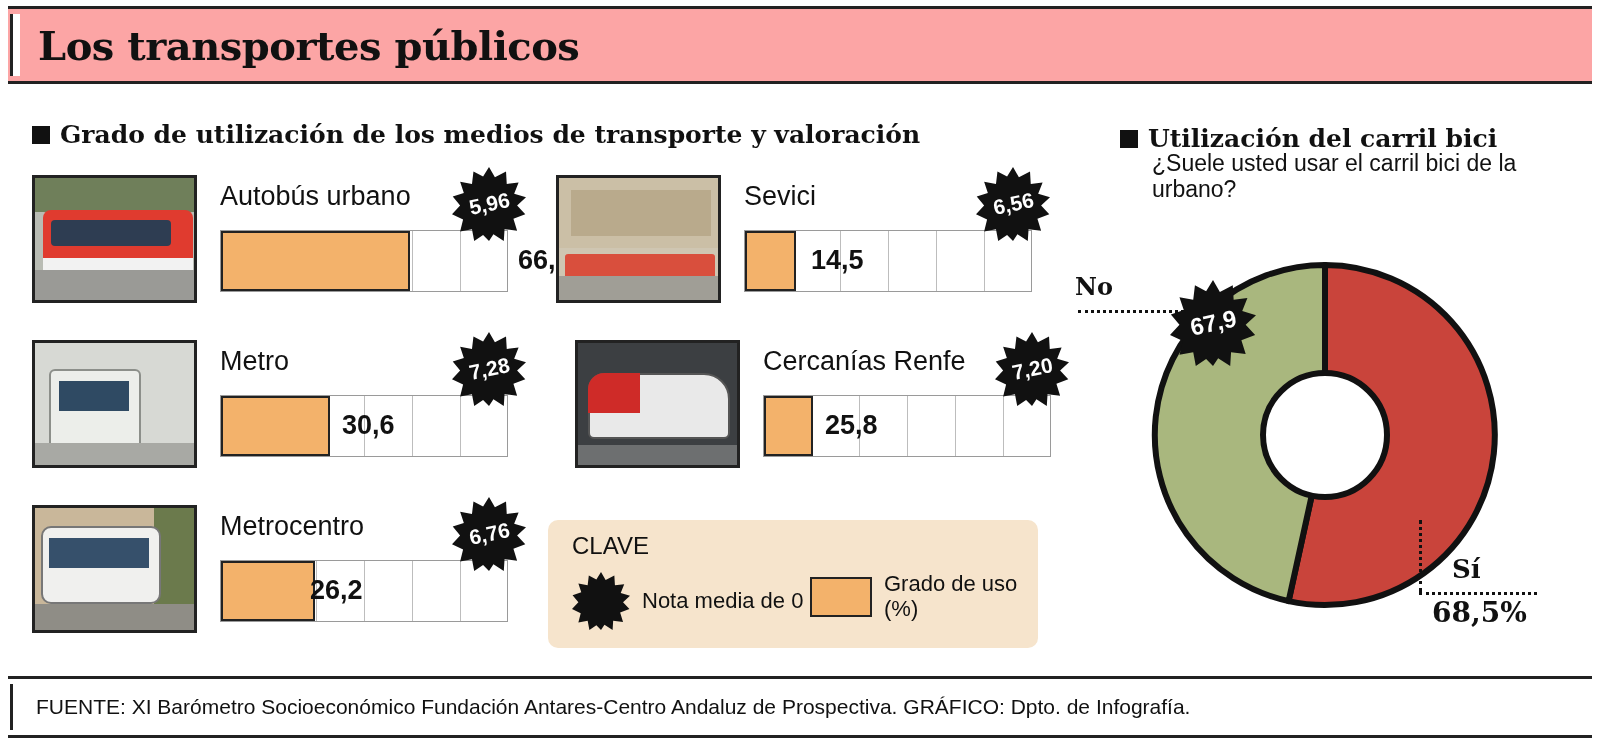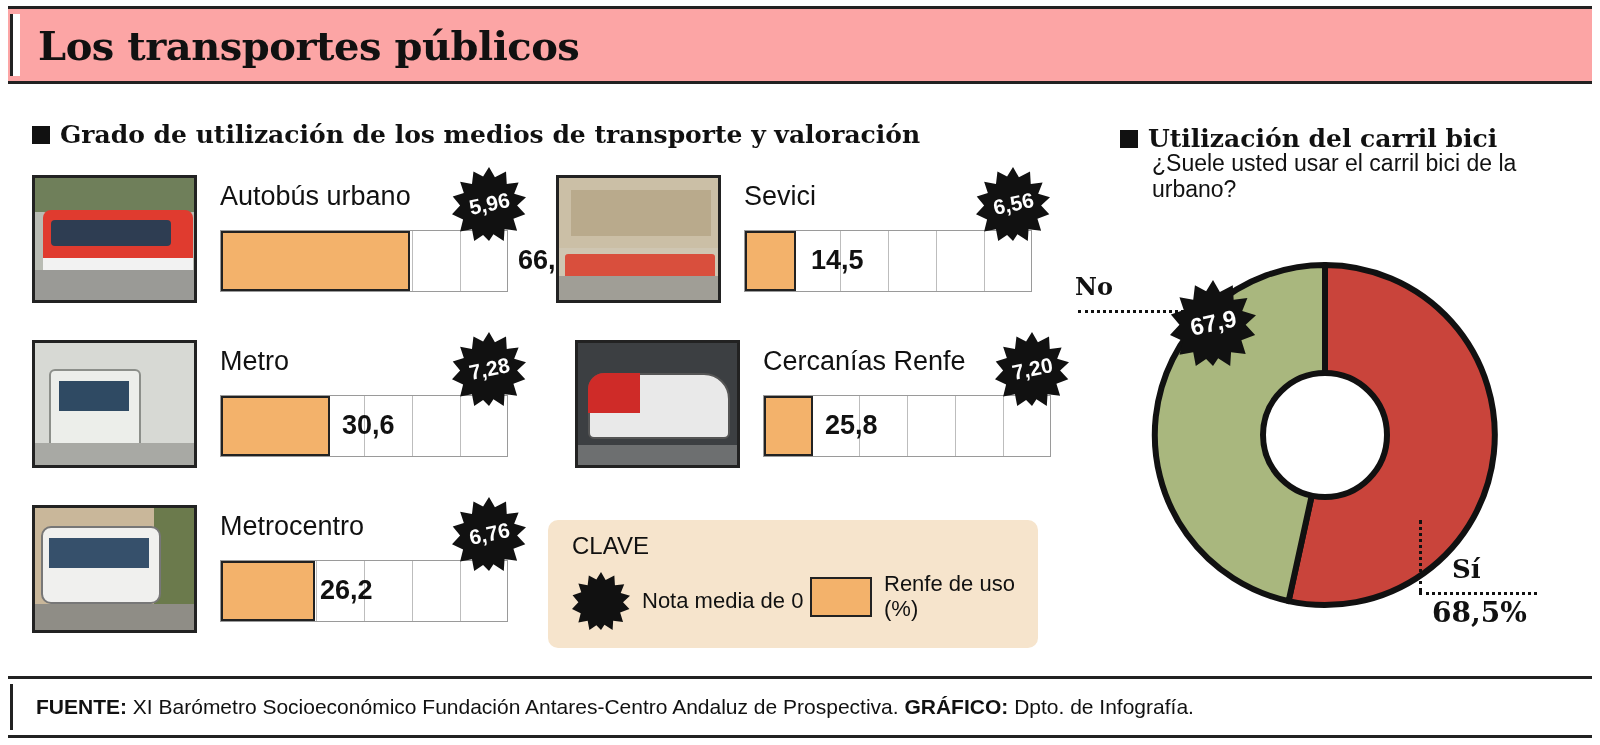--- a/index.html
+++ b/index.html
@@ -111,21 +111,21 @@
   #si-leader-h { position:absolute; left:1419px; top:592px; width:118px; height:0; border-top:3px dotted #111; }
 
   
   .footer {
     position:absolute; left:8px; top:676px; width:1584px; height:62px;
     border-top:3px solid #222; border-bottom:3px solid #222;
     display:flex; align-items:center;
   }
   .footer .tick { width:10px; height:46px; background:#fff; border-left:3px solid #222; margin-left:2px; margin-right:16px; }
   .footer .ftext { font-size:21px; }
-  .footer b { font-weight:bold; }
+  .footer b { font-weight:normal; }
 
   
   .t-bus-body { position:absolute; left:8px; top:32px; width:150px; height:62px; background:#e03b2f; border-radius:8px; }
   .t-bus-win { position:absolute; left:16px; top:42px; width:120px; height:26px; background:#2e3d52; border-radius:4px; }
   .t-bus-strip { position:absolute; left:8px; top:80px; width:150px; height:12px; background:#f2f2f2; }
   .t-road { position:absolute; left:0; bottom:0; width:100%; height:30px; background:#9a9a96; }
   .t-tree { position:absolute; top:0; width:100%; height:34px; background:#6f7f5a; }
   .t-bldg { position:absolute; left:0; top:0; width:100%; height:70px; background:#cbbfa6; }
   .t-bldg2 { position:absolute; left:12px; top:12px; width:140px; height:46px; background:#b9aa8c; }
   .t-bikes { position:absolute; left:6px; top:76px; width:150px; height:26px; background:#d94f3d; border-radius:3px; }
@@ -206,21 +206,21 @@
     <div class="t-tram-bg"></div>
     <div class="t-tram-green"></div>
     <div class="t-tram-body"></div>
     <div class="t-tram-win"></div>
     <div class="t-road" style="height:26px;background:#8f8d86;"></div>
   </div>
   <div class="label">Metrocentro</div>
   <div class="bar-track">
     <div class="bar-fill" style="width:33%;"></div>
   </div>
-  <div class="bar-value" style="left:288px;">26,2</div>
+  <div class="bar-value" style="left:278px;">26,2</div>
   <div class="star" style="left:420px; top:-8px;">
     <svg viewBox="0 0 100 100" aria-hidden="true">
         <polygon fill="#111" points="50,0 58,14 73,6 74,23 90,21 84,36 100,41 88,52 99,64 83,70 88,86 71,84 70,100 56,91 50,100 42,92 30,100 27,84 11,87 15,71 0,64 11,52 1,40 16,35 11,20 27,23 29,6 42,13"></polygon>
       </svg>
     <span>6,76</span>
   </div>
 </div>
 
 <div class="card" style="left:556px; top:175px; width:500px; height:135px;">
   <div class="thumb">
@@ -268,21 +268,21 @@
   <div class="item1">
     <span class="keystar">
       <svg viewBox="0 0 100 100" aria-hidden="true">
           <polygon fill="#111" points="50,0 58,14 73,6 74,23 90,21 84,36 100,41 88,52 99,64 83,70 88,86 71,84 70,100 56,91 50,100 42,92 30,100 27,84 11,87 15,71 0,64 11,52 1,40 16,35 11,20 27,23 29,6 42,13"></polygon>
         </svg>
     </span>
     <span class="ktext">Nota media de 0 a 10</span>
   </div>
   <div class="item2">
     <span class="swatch"></span>
-    <span class="ktext">Renfe de uso (%)</span>
+    <span class="ktext">Grado de uso (%)</span>
   </div>
 </div>
 
 <div id="donut-wrap">
   <svg viewBox="0 0 360 360" aria-hidden="true">
 
     <path d="M180,180 L180,10 A170,170 0 1,1 143.6,346.1 Z" fill="#c9443b" stroke="#111" stroke-width="6" stroke-linejoin="round"></path>
 
     <path d="M180,180 L143.6,346.1 A170,170 0 0,1 180,10 Z" fill="#a9b77e" stroke="#111" stroke-width="6" stroke-linejoin="round"></path>
     <circle cx="180" cy="180" r="62" fill="#ffffff" stroke="#111" stroke-width="6"></circle>

